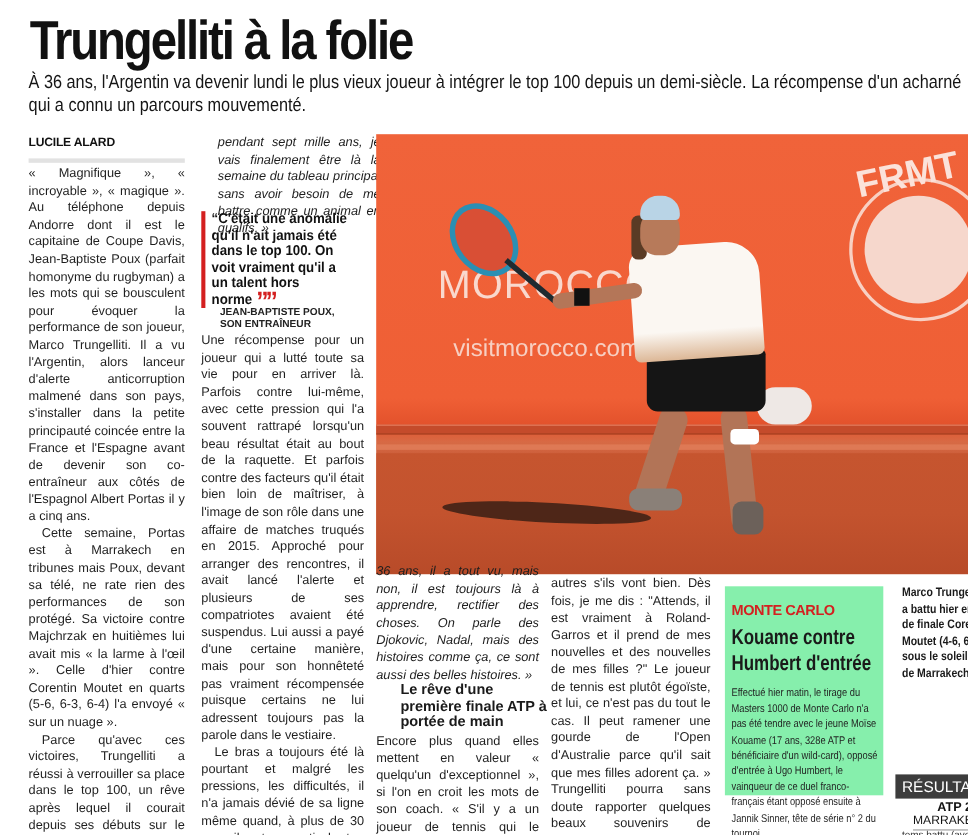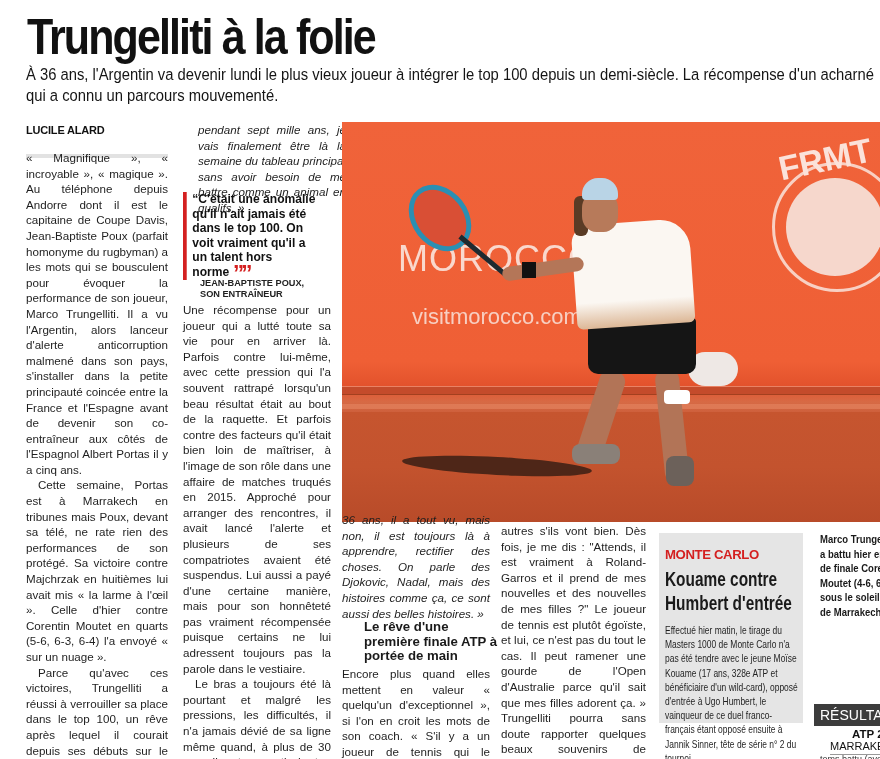--- a/index.html
+++ b/index.html
@@ -18,21 +18,21 @@
     transform: scaleX(0.86); transform-origin: left top;
   }
 
   .col { position: absolute; font-size: 11.6px; line-height: 15.6px; color: #1e1e1e; text-align: justify; }
   .col p { text-indent: 0; }
   .col p.ind { text-indent: 12px; }
 
   .byline {
     position: absolute; left: 26px; top: 124px; width: 142px;
     font-weight: 700; font-size: 11px; letter-spacing: -0.2px; color: #111;
-    padding-bottom: 18px; border-bottom: 4px solid #e2e2e2;
+    padding-bottom: 8px; border-bottom: 4px solid #e2e2e2;
   }
   .c1 { left: 26px; top: 150px; width: 142px; }
   .c2 { left: 183px; top: 122px; width: 148px; margin-left: 15px; }
   .c2b { left: 183px; top: 302px; width: 148px; }
 
   .pull {
     position: absolute; left: 183px; top: 192px; width: 148px; height: 88px;
     border-left: 4px solid #d42020; padding-left: 6px;
     font-weight: 700; font-size: 13px; line-height: 14.6px; color: #111;
     transform: scaleX(0.93); transform-origin: left top;
@@ -76,21 +76,21 @@
 
   .c3a { left: 342px; top: 492px; width: 148px; margin-top: 20px; }
   .subhead {
     position: absolute; left: 364px; top: 620px; width: 140px;
     font-weight: 700; font-size: 13.2px; line-height: 14.6px; color: #1a1a1a;
   }
   .c3b { left: 342px; top: 666px; width: 148px; }
   .c4 { left: 501px; top: 523px; width: 145px; }
 
   .sidebar {
-    position: absolute; left: 659px; top: 533px; width: 144px; height: 190px; background: #e5e5e5;
+    position: absolute; left: 659px; top: 533px; width: 144px; height: 190px; background: #86efac;
   }
   .sidebar .kicker { position: absolute; left: 6px; top: 14px; color: #d42020; font-weight: 700; font-size: 13.2px; letter-spacing: -0.4px; }
   .sidebar .title { position: absolute; left: 6px; top: 34px; width: 200px; font-weight: 700; font-size: 19.5px; line-height: 24px; color: #1a1a1a; transform: scaleX(0.79); transform-origin: left top; }
   .sidebar .body { position: absolute; left: 6px; top: 91px; width: 162px; font-size: 10.2px; line-height: 14.2px; color: #1f1f1f; transform: scaleX(0.83); transform-origin: left top; }
 
   .caption { position: absolute; left: 820px; top: 532px; width: 90px; font-weight: 700; font-size: 11.2px; line-height: 14.6px; color: #1a1a1a; transform: scaleX(0.85); transform-origin: left top; white-space: nowrap; }
   .results-bar { position: absolute; left: 814px; top: 704px; width: 66px; height: 22px; background: #3c3c3c; color: #fff; font-size: 14px; line-height: 22px; padding-left: 6px; white-space: nowrap; overflow: hidden; }
   .results-atp { position: absolute; left: 830px; top: 728px; width: 60px; font-weight: 700; font-size: 11.5px; line-height: 13px; color: #111; white-space: nowrap; text-align: right; }
   .results-city { position: absolute; left: 830px; top: 740px; width: 60px; font-size: 11px; line-height: 12px; color: #111; white-space: nowrap; text-align: right; padding-bottom: 2px; border-bottom: 1px solid #999; }
   .results-more { position: absolute; left: 820px; top: 754px; font-size: 9px; color: #333; white-space: nowrap; }

